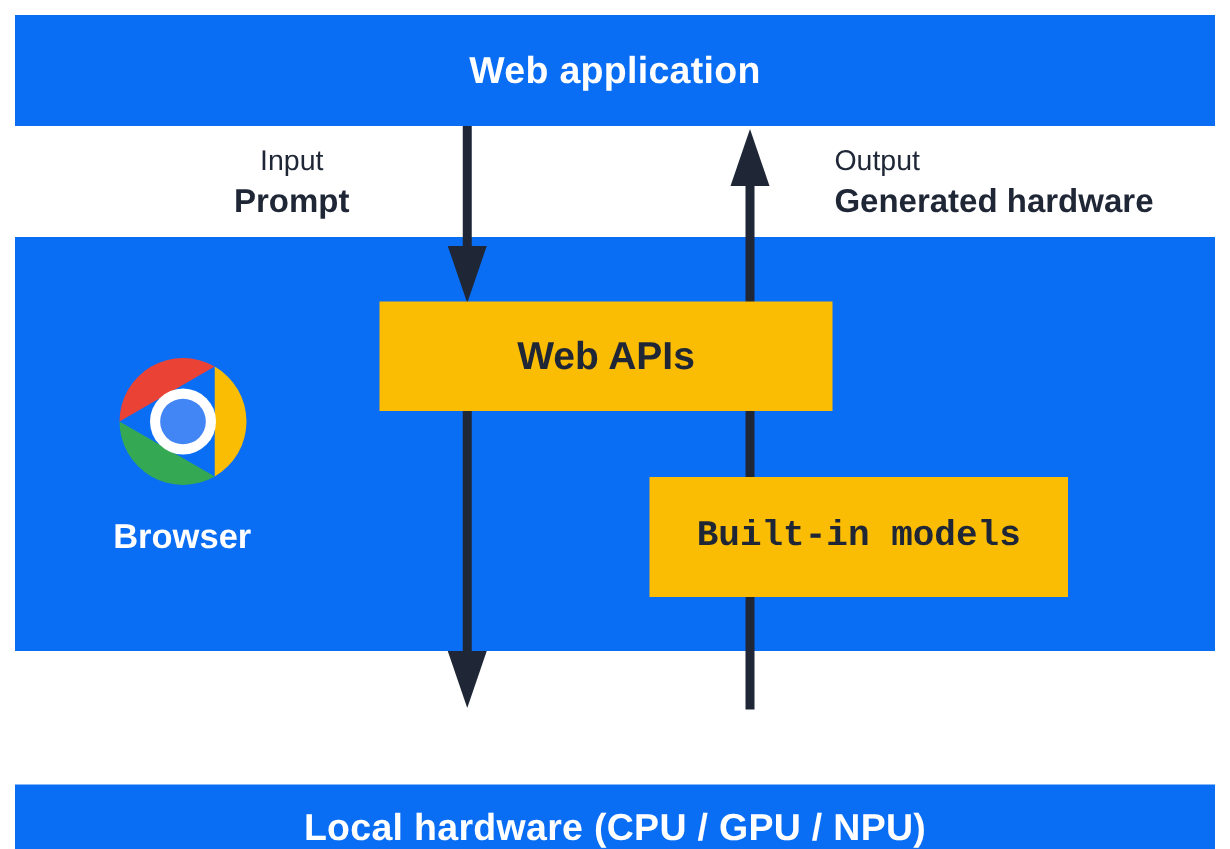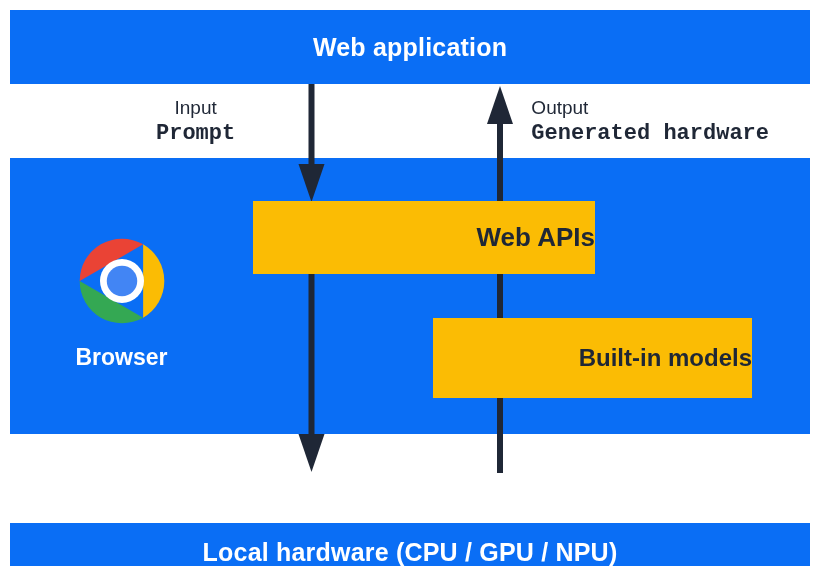--- a/index.html
+++ b/index.html
@@ -15,29 +15,29 @@
   #top-bar{top:10px;height:74px;}
   #mid-band{top:158px;height:276px;}
   #bottom-bar{top:499px;height:58px;margin-top:24px;}
   .bar-label{
     color:#ffffff;font-size:25px;font-weight:700;letter-spacing:.2px;white-space:nowrap;
   }
   .io-block{position:absolute;top:95px;z-index:2;color:var(--ink,#1F2736);}
   #input-block{left:112px;text-align:center;margin-left:44px;}
   #output-block{right:51px;text-align:left;}
   .io-caption{font-size:19px;font-weight:400;line-height:25px;}
-  .io-value{font-size:22px;font-weight:700;line-height:28px;white-space:nowrap;font-family:Liberation Mono, monospace;}
+  .io-value{font-size:22px;font-weight:700;line-height:28px;white-space:nowrap;}
   #arrow-layer{position:absolute;left:0;top:0;z-index:5;pointer-events:none;}
   .yellow-box{
     position:absolute;background:var(--yellow,#FBBC04);z-index:10;
-    display:flex;flex-direction:column;align-items:flex-end;justify-content:center;
-    color:var(--ink,#1F2736);font-weight:700;text-align:center;padding-left:40px;
+    display:flex;flex-direction:column;align-items:center;justify-content:center;
+    color:var(--ink,#1F2736);font-weight:700;text-align:center;
   }
   #web-apis-box{left:253px;top:201px;width:302px;height:73px;font-size:26px;}
-  #builtin-box{left:433px;top:318px;width:279px;height:80px;font-size:24px;line-height:30px;}
+  #builtin-box{left:433px;top:318px;width:279px;height:80px;font-size:24px;line-height:30px;font-family:Liberation Mono, monospace;}
   #chrome-logo{position:absolute;left:78px;top:237px;width:88px;height:88px;z-index:3;}
   #browser-label{
     position:absolute;left:41px;top:344px;width:161px;text-align:center;z-index:3;
     color:#ffffff;font-size:23px;font-weight:700;
   }
 </style>
 </head>
 <body>
 
 <div id="canvas">

